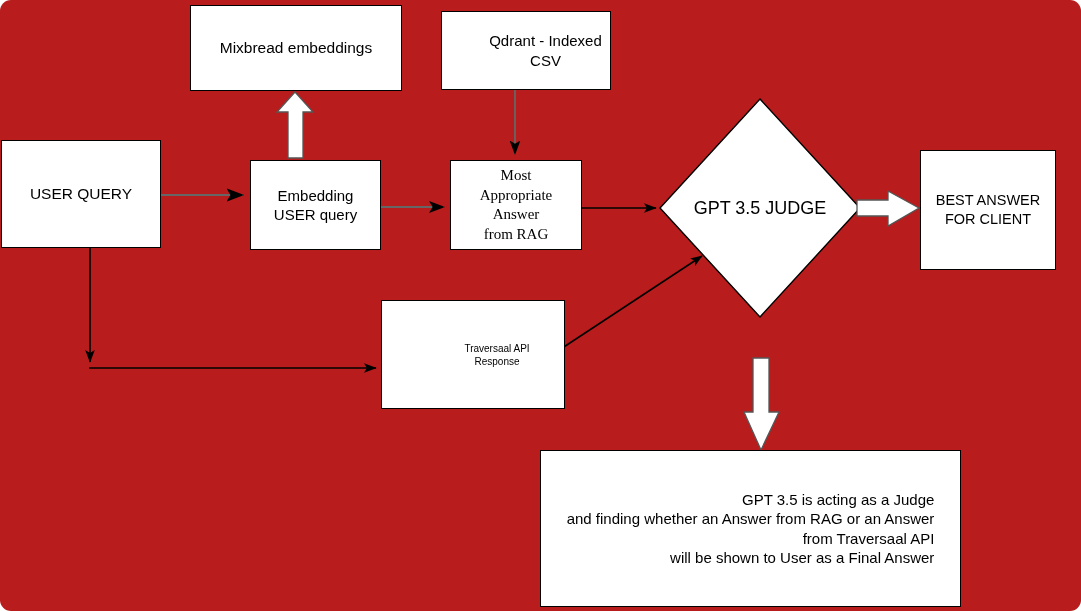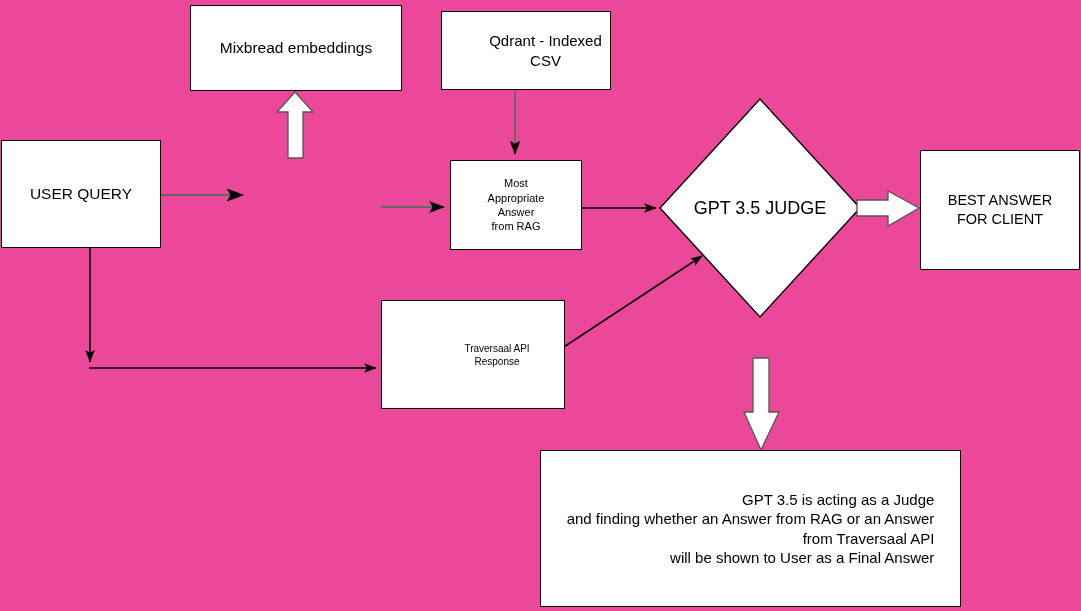--- a/index.html
+++ b/index.html
@@ -8,22 +8,23 @@
     background: #ffffff;
   }
   body {
     font-family: "Liberation Sans", sans-serif;
     -webkit-font-smoothing: antialiased;
   }
   #canvas {
     position: relative;
     width: 1081px;
     height: 611px;
-    background: #ec4899;
+    background: #b91c1c;
     overflow: hidden;
+    border-radius: 11px;
   }
   #edges {
     position: absolute;
     left: 0;
     top: 0;
     width: 1081px;
     height: 611px;
     pointer-events: none;
   }
   .node {
@@ -43,22 +44,22 @@
     display: block;
     white-space: pre-line;
     padding: 0 6px;
   }
 
   
   #node-mixbread      { left: 190px; top: 5px;   width: 212px; height: 86px;  font-size: 15.5px; }
   #node-qdrant        { left: 441px; top: 11px;  width: 170px; height: 79px;  font-size: 15px; padding-left: 39px; }
   #node-user-query    { left: 1px;   top: 140px; width: 160px; height: 108px; font-size: 15.5px; }
   #node-embedding     { left: 250px; top: 160px; width: 131px; height: 90px;  font-size: 15px; }
-  #node-rag-answer    { left: 450px; top: 160px; width: 132px; height: 90px;  font-size: 11px; }
-  #node-best-answer   { left: 920px; top: 150px; width: 160px; height: 120px; font-size: 14.5px; }
+  #node-rag-answer    { left: 450px; top: 160px; width: 132px; height: 90px;  font-size: 15px; font-family: Liberation Serif, serif; }
+  #node-best-answer   { left: 920px; top: 150px; width: 136px; height: 120px; font-size: 14.5px; }
   #node-traversaal    { left: 381px; top: 300px; width: 184px; height: 109px; font-size: 10px; padding-left: 48px; }
   #node-judge-note    { left: 540px; top: 450px; width: 421px; height: 157px; font-size: 15px; text-align: right; }
 
   
   #node-judge {
     position: absolute;
     left: 660px;
     top: 99px;
     width: 200px;
     height: 218px;
@@ -137,20 +138,24 @@
   </div>
 
   <div class="node" id="node-qdrant">
     <span class="label">Qdrant - Indexed CSV</span>
   </div>
 
   <div class="node" id="node-user-query">
     <span class="label">USER QUERY</span>
   </div>
 
+  <div class="node" id="node-embedding">
+    <span class="label">Embedding
+USER query</span>
+  </div>
 
   <div class="node" id="node-rag-answer">
     <span class="label">Most
 Appropriate
 Answer
 from RAG</span>
   </div>
 
   <div id="node-judge">
     <div class="diamond-text">GPT 3.5 JUDGE</div>

